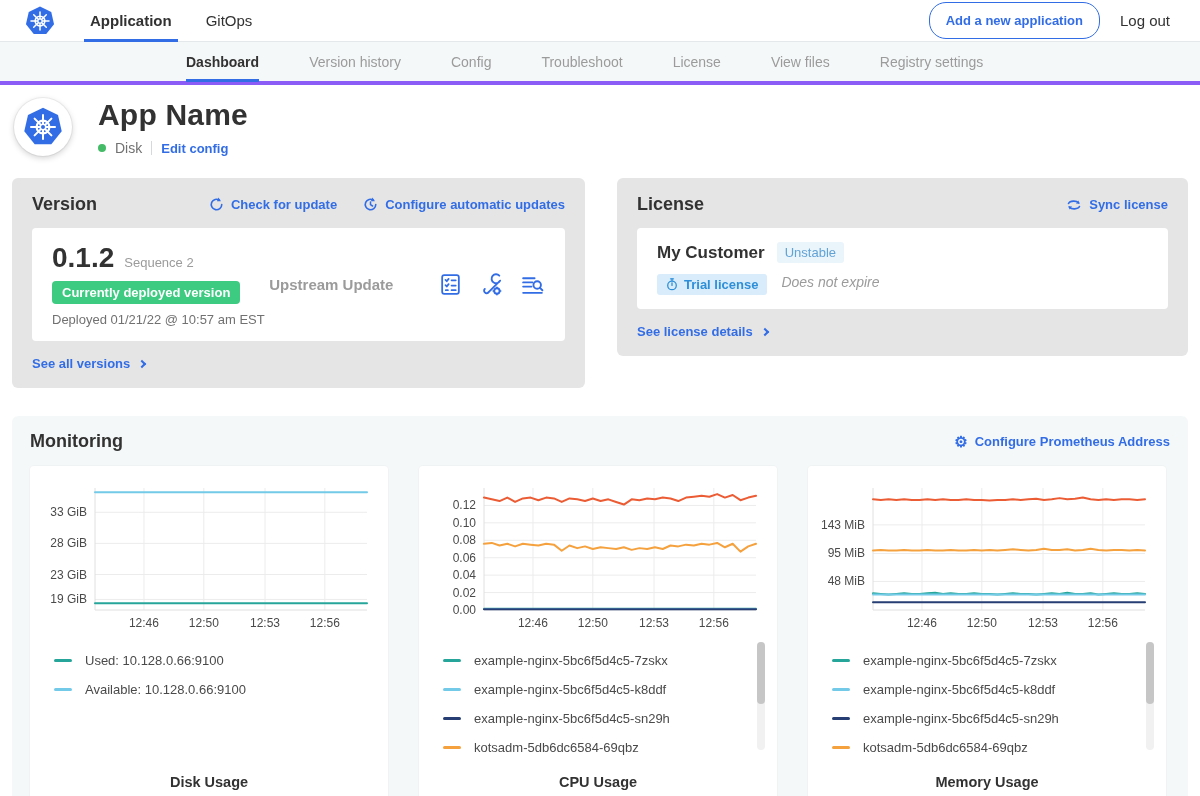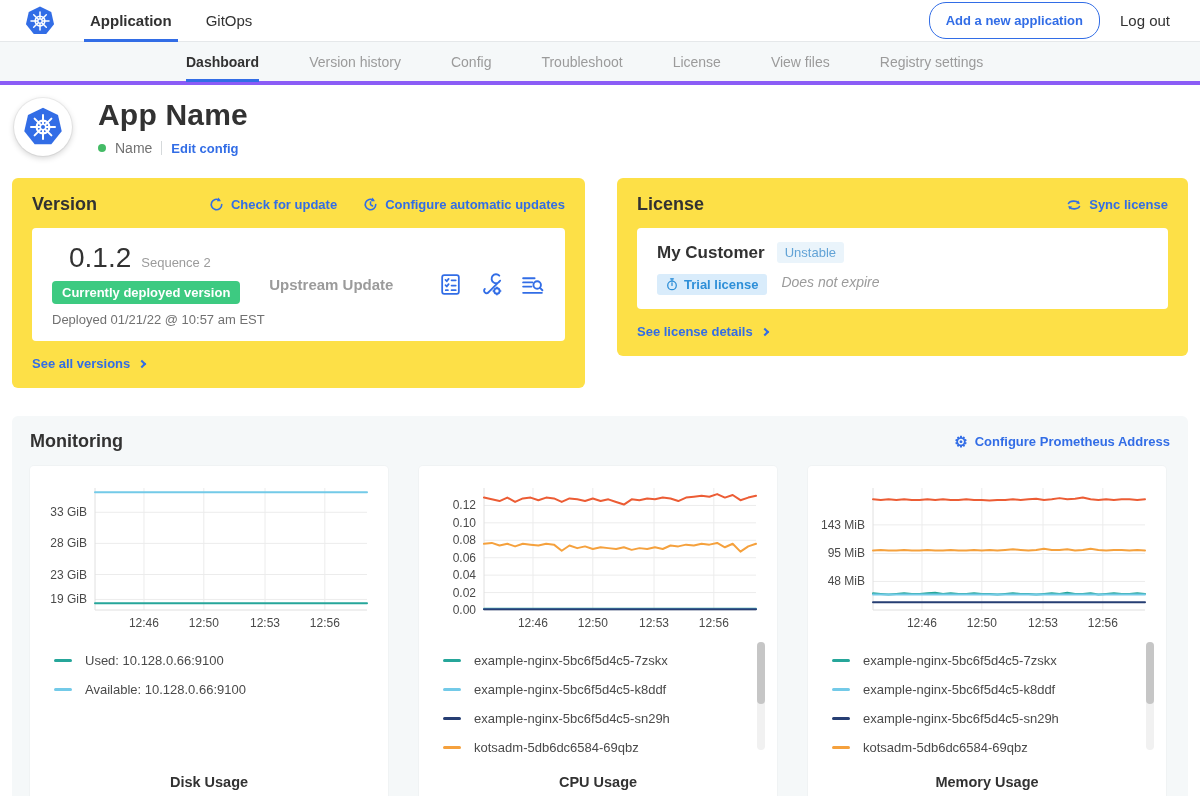--- a/index.html
+++ b/index.html
@@ -39,29 +39,29 @@
   .app-title { font-size:30px; font-weight:bold; letter-spacing:.2px; }
   .app-status { display:flex; align-items:center; gap:9px; margin-top:8px; }
   .dot { width:8px; height:8px; border-radius:50%; background:#44bb66; }
   .status-text { font-size:14px; color:#717171; }
   .vdiv { width:1px; height:14px; background:#d5d9db; }
   .link { color:#326de6; font-weight:bold; font-size:13px; cursor:pointer;
     display:inline-flex; align-items:center; gap:7px; }
 
   
   .cards-row { display:flex; gap:32px; padding:8px 12px 0 12px; align-items:flex-start; }
-  .panel { background:#fde047; border-radius:6px; padding:16px 20px; flex:1; }
+  .panel { background:#e5e5e5; border-radius:6px; padding:16px 20px; flex:1; }
   .panel-header { display:flex; align-items:center; justify-content:space-between; margin-bottom:13px; }
   .panel-title { font-size:18px; font-weight:bold; }
   .panel-links { display:flex; gap:26px; }
   .inner-card { background:#fff; border-radius:4px; padding:14px 20px; }
 
   .version-inner { display:flex; align-items:center; justify-content:space-between; min-height:96px; }
   .ver-row { display:flex; align-items:baseline; gap:10px; }
-  .ver-number { font-size:28px; font-weight:normal;margin-left:17px; }
+  .ver-number { font-size:28px; font-weight:bold; }
   .ver-seq { font-size:13px; color:#9b9b9b; }
   .badge-green { display:inline-block; background:#3dca81; color:#fff; font-size:13px;
     font-weight:bold; padding:4px 10px; border-radius:4px; margin:7px 0 8px; }
   .deployed { font-size:13px; color:#717171; }
   .upstream { font-size:15px; font-weight:bold; color:#9b9b9b; margin-right:40px;text-align:center; }
   .ver-icons { display:flex; gap:16px; align-items:center; }
   .icon-btn { width:25px; height:25px; color:#326de6; cursor:pointer; }
   .panel-footer { margin-top:13px; }
 
   .license-row1 { display:flex; align-items:center; gap:12px; }
@@ -140,21 +140,21 @@
           <line x1="29" y1="71" x2="71" y2="29"></line>
       </g>
       <circle cx="50" cy="50" r="16" fill="none" stroke="#fff" stroke-width="5.5"></circle>
       <circle cx="50" cy="50" r="7" fill="#326de6" stroke="#fff" stroke-width="4"></circle>
     </svg>
   </span>
   <div>
     <h1 class="app-title">App Name</h1>
     <div class="app-status">
       <span class="dot"></span>
-      <span class="status-text">Name</span>
+      <span class="status-text">Disk</span>
       <span class="vdiv"></span>
       <span class="link">Edit config</span>
     </div>
   </div>
 </section>
 
 <div class="cards-row">
   <section class="panel" style="max-width:573px;">
     <div class="panel-header">
       <span class="panel-title">Version</span>

